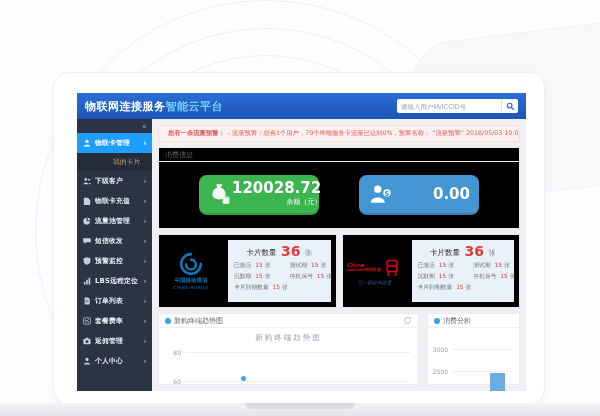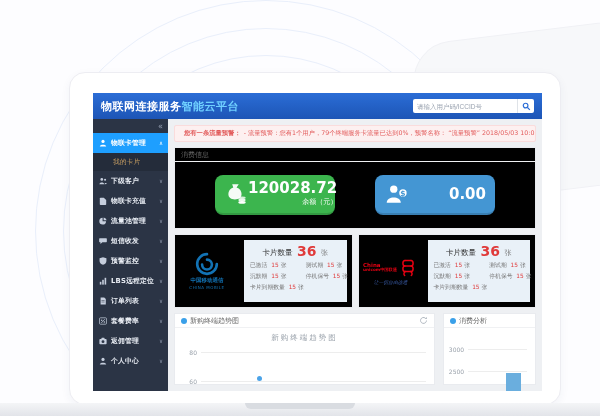--- a/index.html
+++ b/index.html
@@ -9,21 +9,21 @@
     font-family:"DejaVu Sans","Liberation Sans",sans-serif;
   }
   
   .arc{position:absolute;border:1px solid #e9effb;border-radius:50%;background:transparent;}
   .arc1{width:460px;height:460px;left:35px;top:0;}
   .arc2{width:404px;height:404px;left:63px;top:28px;}
   .arc3{width:350px;height:350px;left:90px;top:55px;}
   .blob{position:absolute;right:-70px;top:30px;width:250px;height:160px;background:#f7f8fa;
     border:1px solid #f0f1f5;border-radius:40px;transform:rotate(-7deg);}
   
-  .laptop{position:absolute;left:69px;top:72px;width:490px;height:331px;background:#fff;
+  .laptop{position:absolute;left:53px;top:72px;width:490px;height:331px;background:#fff;
     border:1px solid #ededf2;border-radius:16px;box-shadow:0 3px 10px rgba(30,50,90,.05);}
   .base{position:absolute;left:0;top:403px;width:600px;height:13px;
     background:linear-gradient(180deg,#f4f5f7,#e2e4e9);}
   .notch{position:absolute;left:245px;top:403px;width:110px;height:6px;background:#d9dce1;
     border-radius:0 0 8px 8px;}
   
   .screen{position:absolute;left:23px;top:20px;width:449px;height:298px;overflow:hidden;
     background:#eef0f3;}
   
   .top{height:26px;background:linear-gradient(180deg,#2b6dd6 0%,#1d55b6 100%);
@@ -42,21 +42,21 @@
   
   .side{width:75px;flex-shrink:0;background:#2b3445;color:#dfe5ee;display:flex;flex-direction:column;}
   .collapse{height:14px;display:flex;justify-content:flex-end;align-items:center;
     padding:0 5px;color:#97a2b5;font-size:8px;cursor:pointer;}
   .mi{height:20px;display:flex;align-items:center;gap:3px;padding:0 5px;box-sizing:border-box;cursor:pointer;}
   .mi .ic{width:10px;display:flex;justify-content:center;color:#c6cedd;}
   .mi .lb{flex:1;font-size:6.8px;font-weight:bold;color:#e9edf4;white-space:nowrap;letter-spacing:.2px;}
   .mi .ch{font-size:5.5px;color:#8e99ad;}
   .mi.active{background:#1e9fff;}
   .mi.active .lb,.mi.active .ch,.mi.active .ic{color:#fff;}
-  .smi{height:18px;display:flex;align-items:center;padding-left:20px;font-size:6.8px;
+  .smi{height:18px;display:flex;align-items:center;padding-left:36px;font-size:6.8px;
     color:#c79e62;background:#242c3a;cursor:pointer;}
   
   .main{flex:1;min-width:0;padding:6px;display:flex;flex-direction:column;gap:5px;box-sizing:border-box;}
   .alert{height:17px;flex-shrink:0;background:#fdf0f0;border:1px solid #fadcdc;border-radius:2px;
     display:flex;align-items:center;gap:3px;padding:0 6px;box-sizing:border-box;
     font-size:6.3px;color:#e25a5a;white-space:nowrap;overflow:hidden;}
   .alert b{font-weight:bold;}
   .panel{background:#000000;border:1px solid #e9ebef;box-sizing:border-box;}
   .phead{height:14px;display:flex;align-items:center;gap:3px;padding:0 6px;
     border-bottom:1px solid #f0f1f3;font-size:7px;color:#666;box-sizing:border-box;}

